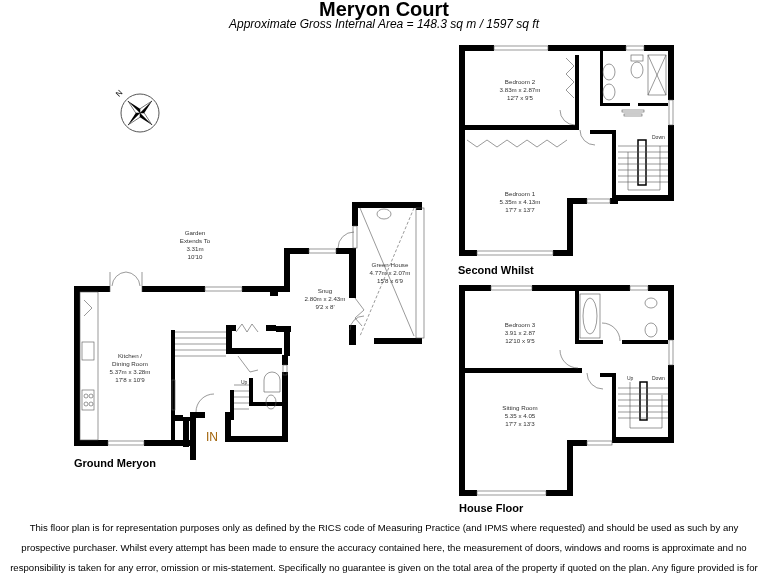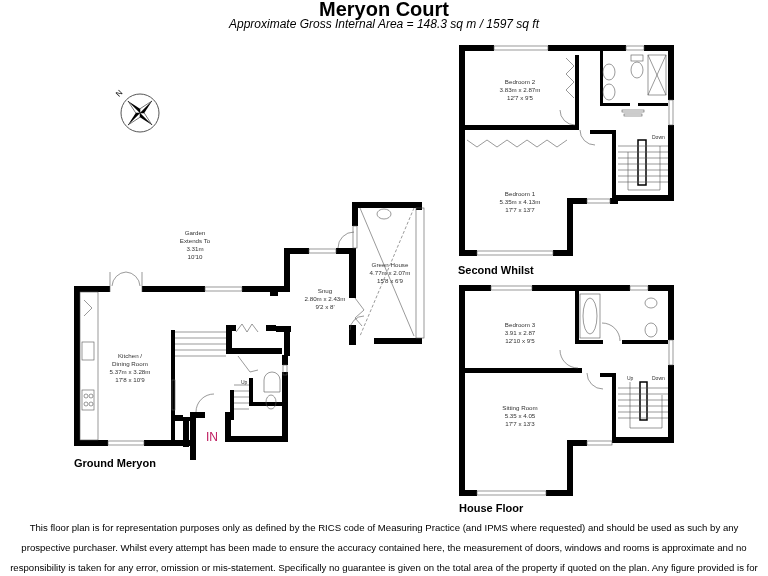--- a/index.html
+++ b/index.html
@@ -6,21 +6,21 @@
   body { width:768px; height:576px; position:relative; overflow:hidden; font-family:"Liberation Sans", sans-serif; color:#000; }
   .title { position:absolute; left:0; width:768px; top:-2px; text-align:center; font-size:20px; font-weight:bold; }
   .subtitle { position:absolute; left:0; width:768px; top:17px; text-align:center; font-size:12px;font-style:italic; }
   .plan { position:absolute; left:0; top:0; width:768px; height:576px; }
   .floor-label { position:absolute; font-size:11px; font-weight:bold; }
   .disclaimer { position:absolute; left:6px; width:756px; top:518px; text-align:center; font-size:9.6px; line-height:20px; }
   .copyright { display:block; }
   svg text { font-family:"Liberation Sans", sans-serif; }
   .room-label { position:absolute; text-align:center; font-size:6.2px; line-height:8px; color:#333; }
   .annot { position:absolute; font-size:5px; color:#333; }
-  .in-label { position:absolute; font-size:12px; color:#be185d;text-align:right; }
+  .in-label { position:absolute; font-size:12px; color:#a16207;text-align:right; }
 </style>
 </head>
 <body>
 
 <div class="title">Meryon Court</div>
 <div class="subtitle">Approximate Gross Internal Area = 148.3 sq m / 1597 sq ft</div>
 
 <svg class="plan" width="768" height="576" viewBox="0 0 768 576" xmlns="http://www.w3.org/2000/svg">
 
   <g transform="translate(140,113)">

